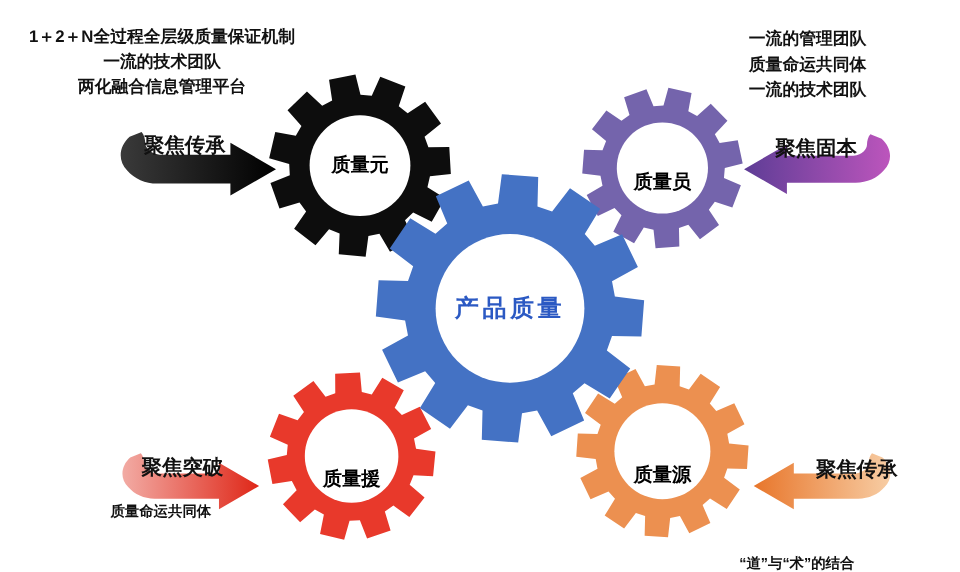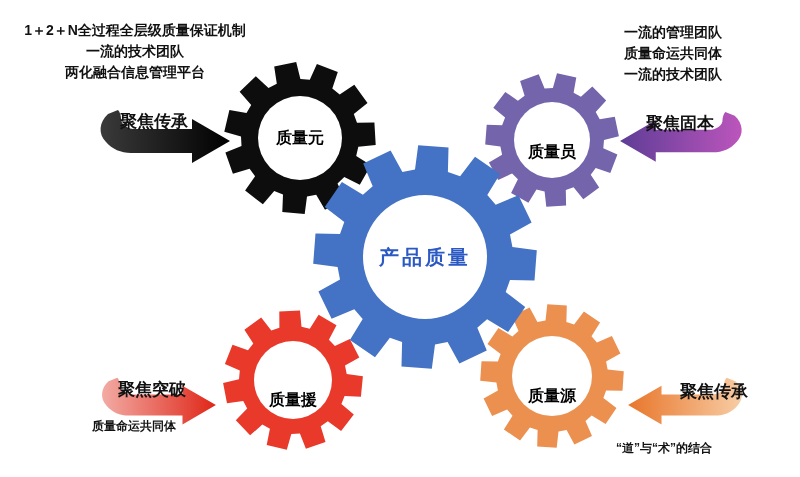--- a/index.html
+++ b/index.html
@@ -12,21 +12,21 @@
   .notes{font-size:14px;line-height:21px;}
   .notes.tl{left:10px;top:20px;width:250px;text-align:center;}
   .notes.tr{left:624px;top:22px;text-align:center;}
   .arrow-label{font-size:17px;}
   .al-tl{left:120px;top:110px;}
   .al-tr{left:646px;top:112px;}
   .al-bl{left:118px;top:378px;}
   .al-br{left:648px;top:380px;margin-left:32px;}
   .bnote{font-size:12px;}
   .bn-bl{left:92px;top:418px;}
-  .bn-br{left:616px;top:440px;}
+  .bn-br{left:616px;top:461px;}
   .glabel{font-size:16px;transform:translate(-50%,-50%);color:#000;text-align:center;}
   .gl0{left:300px;top:138px;}
   .gl1{left:552px;top:152px;}
   .gl2{left:293px;top:400px;}
   .gl3{left:552px;top:376px;margin-top:20px;}
   .center-label{font-size:20px;letter-spacing:3px;transform:translate(-50%,-50%);left:425px;top:257px;}
 </style>
 </head>
 <body>
 

